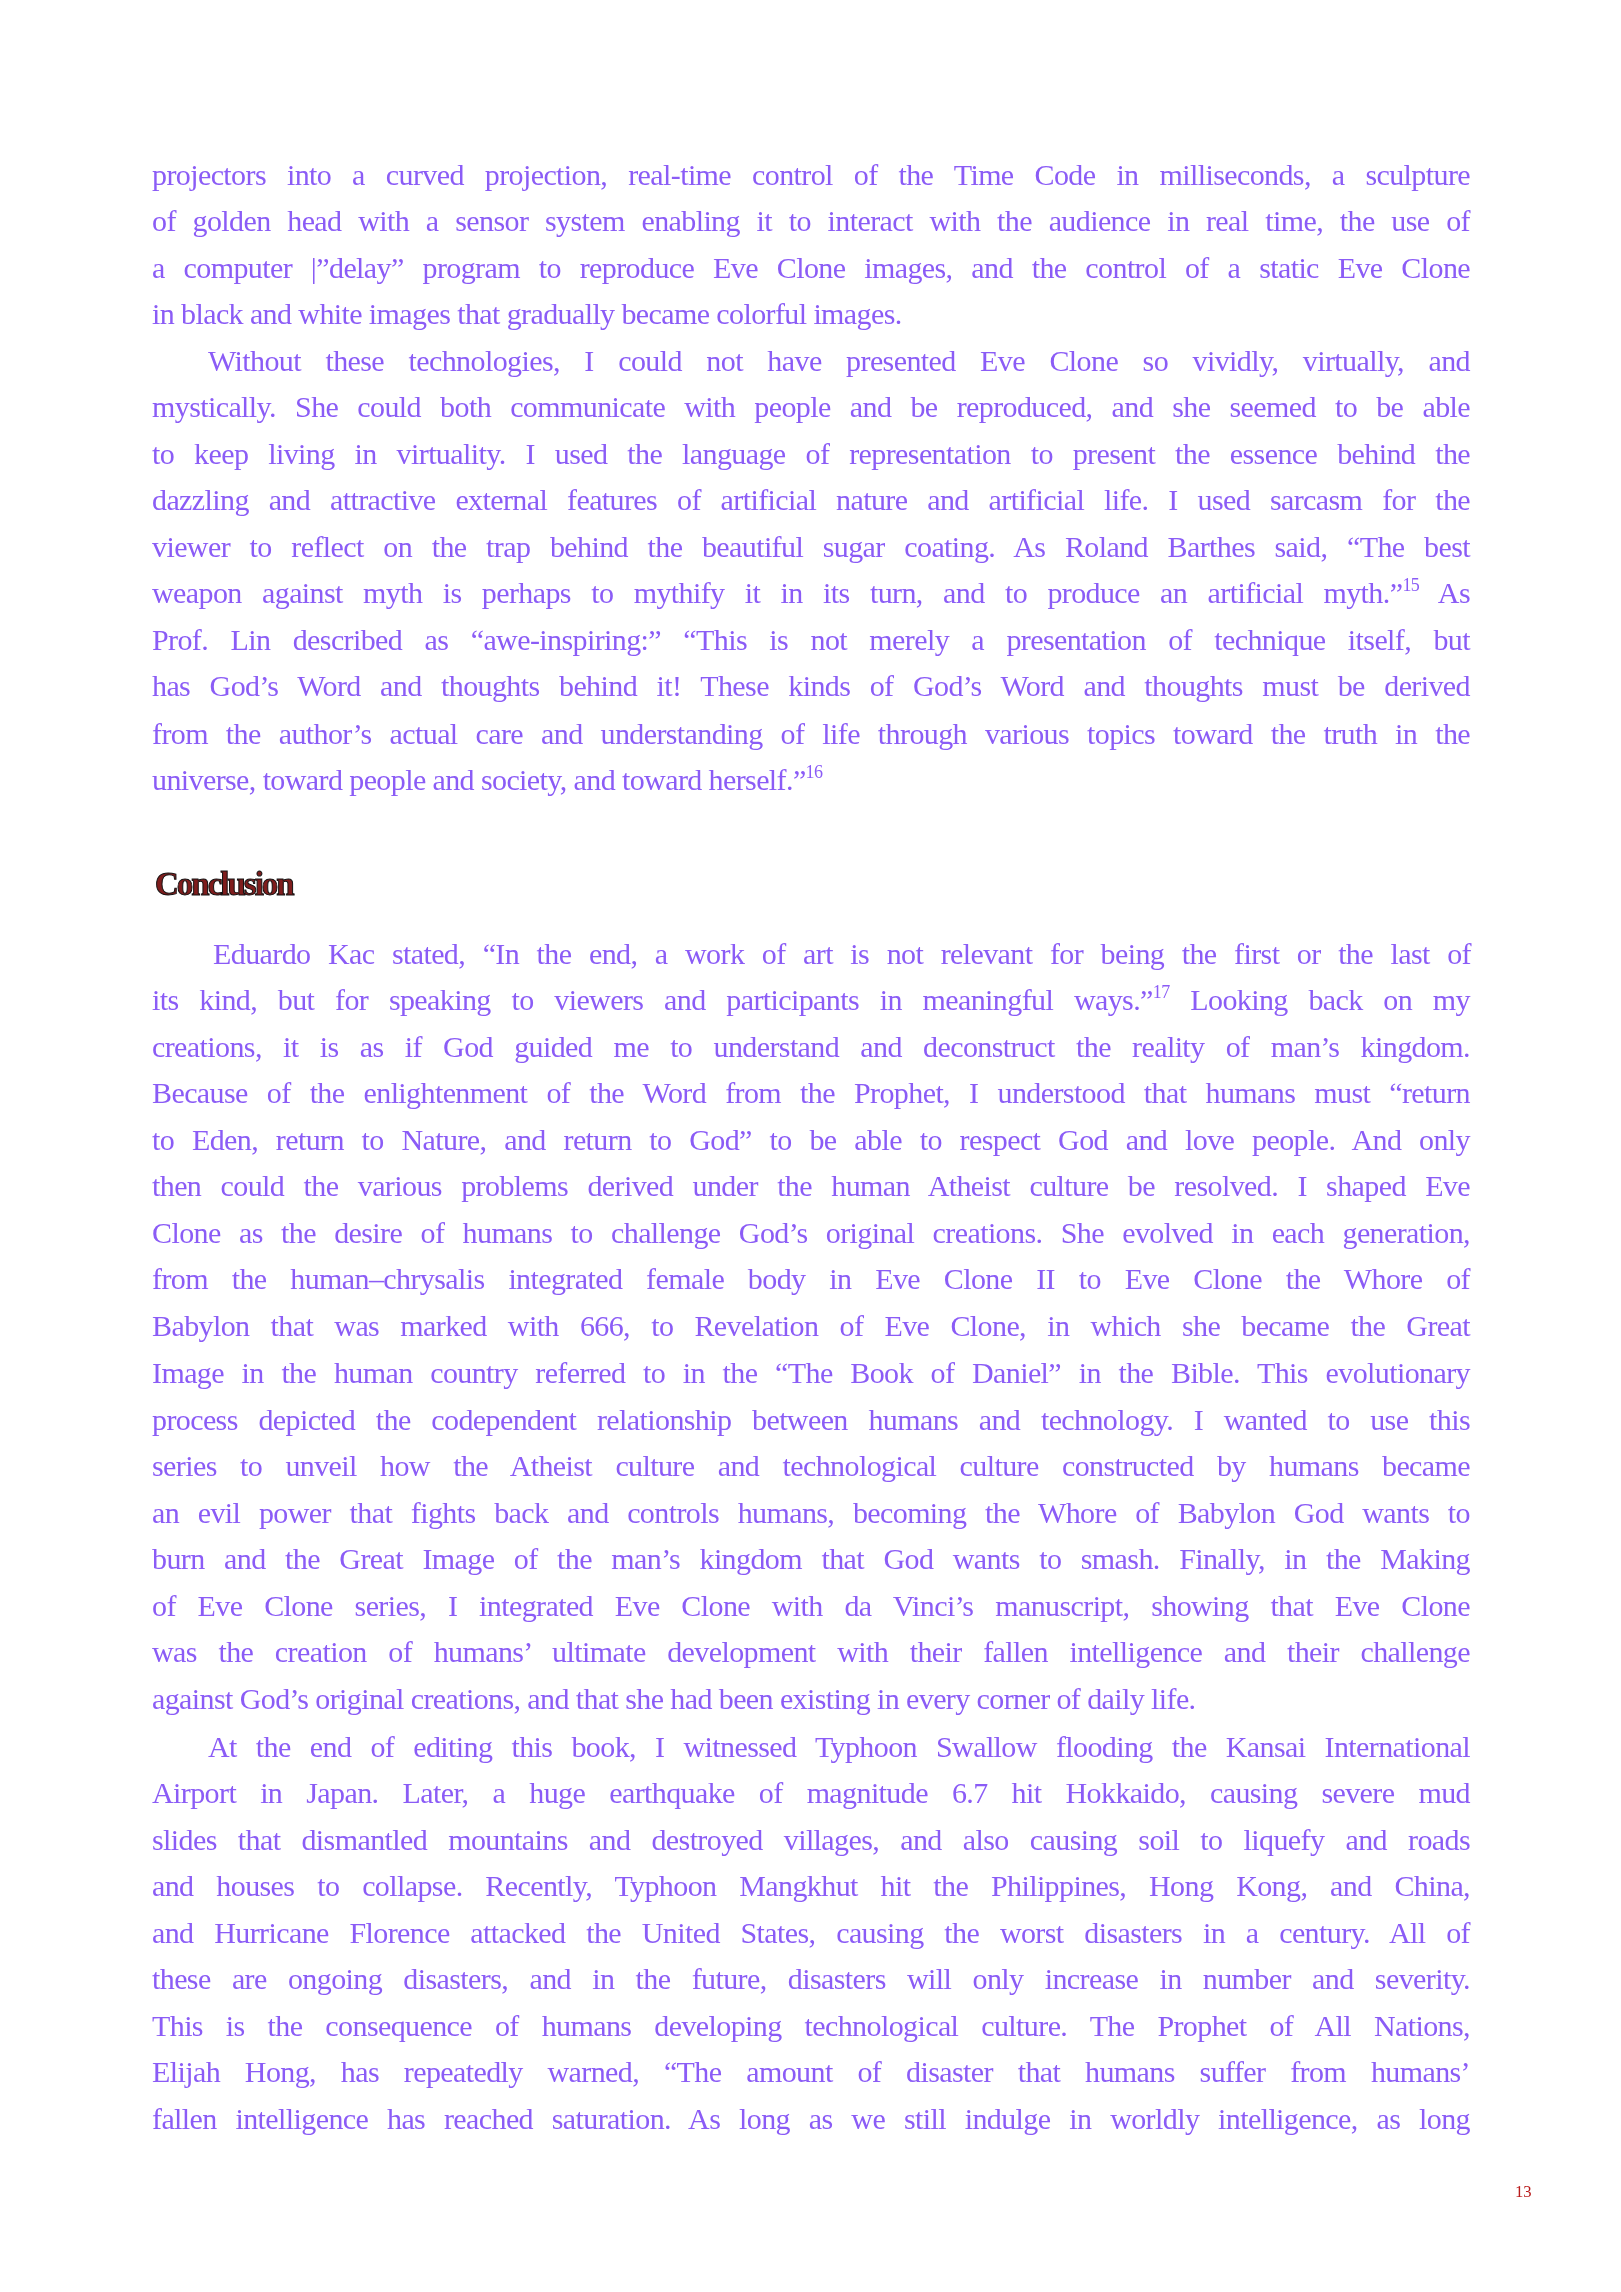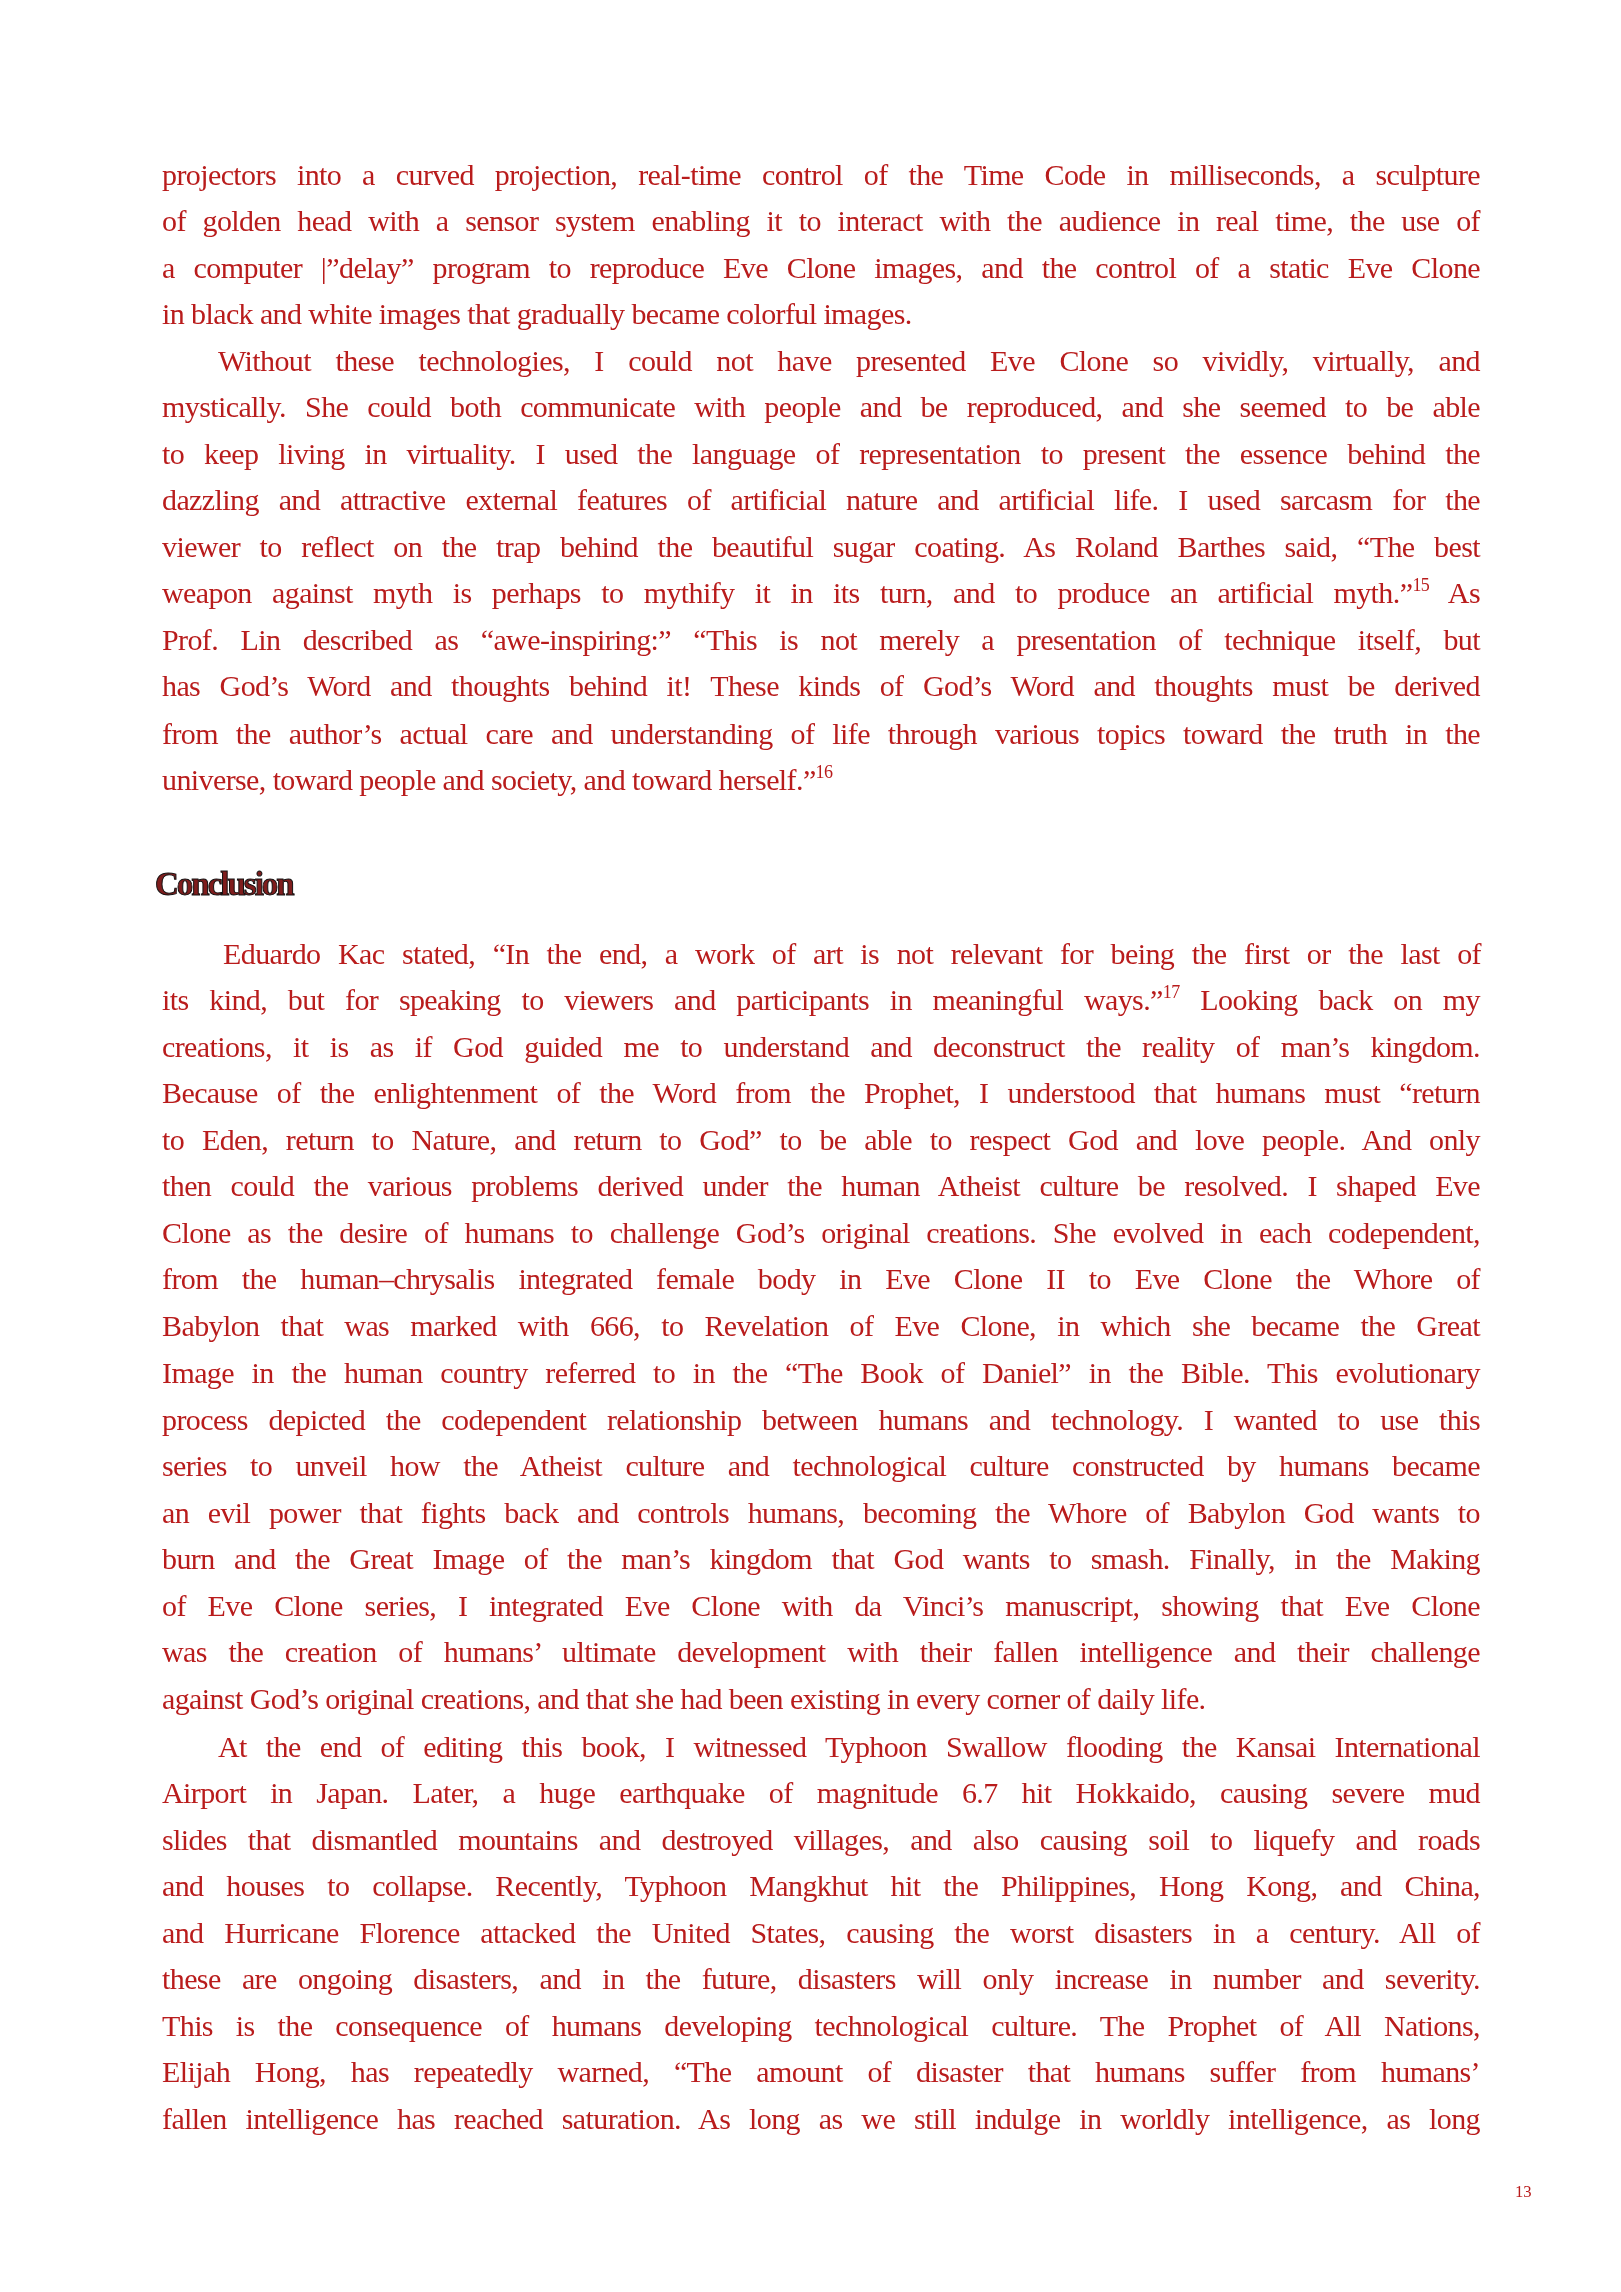--- a/index.html
+++ b/index.html
@@ -1,21 +1,21 @@
 <!DOCTYPE html>
 <html><head>
 <meta charset="utf-8">
 <style>
   html, body { margin: 0; padding: 0; background: #ffffff; }
   body { width: 1621px; height: 2293px; position: relative; overflow: hidden; }
   .page { position: absolute; left: 0; top: 0; width: 1621px; height: 2293px; background: #fff; }
   .line {
-    position: absolute; left: 162px; width: 1318px;
+    position: absolute; left: 152px; width: 1318px;
     font-family: "Liberation Serif", "DejaVu Serif", serif;
-    font-size: 30px; line-height: 35px; color: #b91c1c;
+    font-size: 30px; line-height: 35px; color: #8b5cf6;
     text-align: justify; text-align-last: justify;
     white-space: nowrap; letter-spacing: -0.6px;
   }
   .line.last { text-align-last: left; }
   .line.indent { padding-left: 56px; width: 1262px; }
   .line.indent2 { padding-left: 61px; width: 1258px; }
   .fn { font-size: 18px; vertical-align: 11.8px; line-height: 0; }
   .heading {
     position: absolute; left: 155px; top: 866px;
     font-family: "Liberation Serif", "DejaVu Serif", serif;
@@ -58,21 +58,21 @@
 
   <div class="line indent2" style="top:936px">Eduardo Kac stated, “In the end, a work of art is not relevant for being the first or the last of</div>
   <div class="line" style="top:982px">
     <span>its kind, but for speaking to viewers and participants in meaningful ways.”</span><span class="fn">17</span>
     <span>Looking back on my</span>
   </div>
   <div class="line" style="top:1029px">creations, it is as if God guided me to understand and deconstruct the reality of man’s kingdom.</div>
   <div class="line" style="top:1075px">Because of the enlightenment of the Word from the Prophet, I understood that humans must “return</div>
   <div class="line" style="top:1122px">to Eden, return to Nature, and return to God” to be able to respect God and love people. And only</div>
   <div class="line" style="top:1168px">then could the various problems derived under the human Atheist culture be resolved. I shaped Eve</div>
-  <div class="line" style="top:1215px">Clone as the desire of humans to challenge God’s original creations. She evolved in each codependent,</div>
+  <div class="line" style="top:1215px">Clone as the desire of humans to challenge God’s original creations. She evolved in each generation,</div>
   <div class="line" style="top:1261px">from the human–chrysalis integrated female body in Eve Clone II to Eve Clone the Whore of</div>
   <div class="line" style="top:1308px">Babylon that was marked with 666, to Revelation of Eve Clone, in which she became the Great</div>
   <div class="line" style="top:1355px">Image in the human country referred to in the “The Book of Daniel” in the Bible. This evolutionary</div>
   <div class="line" style="top:1402px">process depicted the codependent relationship between humans and technology. I wanted to use this</div>
   <div class="line" style="top:1448px">series to unveil how the Atheist culture and technological culture constructed by humans became</div>
   <div class="line" style="top:1495px">an evil power that fights back and controls humans, becoming the Whore of Babylon God wants to</div>
   <div class="line" style="top:1541px">burn and the Great Image of the man’s kingdom that God wants to smash. Finally, in the Making</div>
   <div class="line" style="top:1588px">of Eve Clone series, I integrated Eve Clone with da Vinci’s manuscript, showing that Eve Clone</div>
   <div class="line" style="top:1634px">was the creation of humans’ ultimate development with their fallen intelligence and their challenge</div>
   <div class="line last" style="top:1681px">against God’s original creations, and that she had been existing in every corner of daily life.</div>

